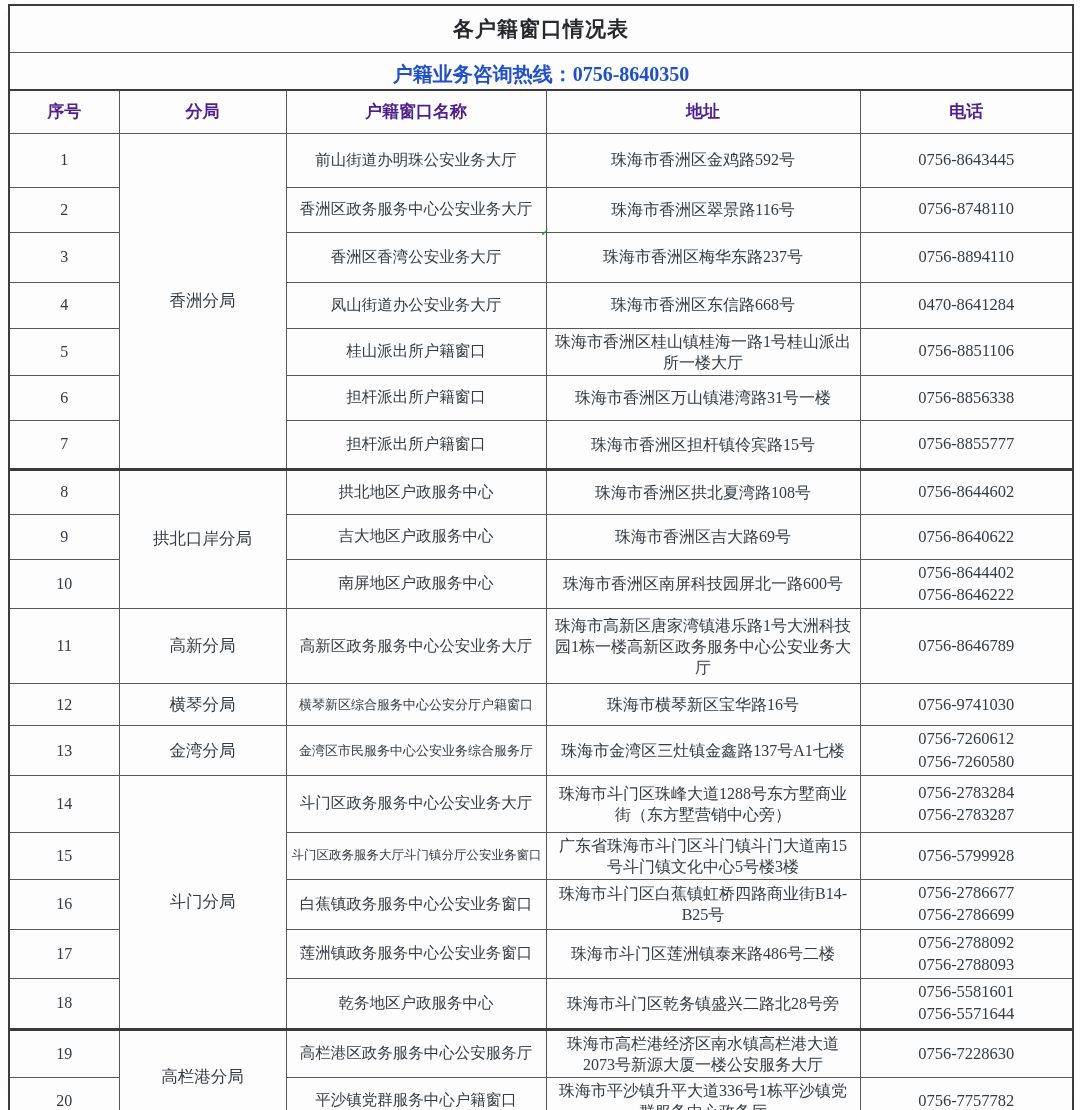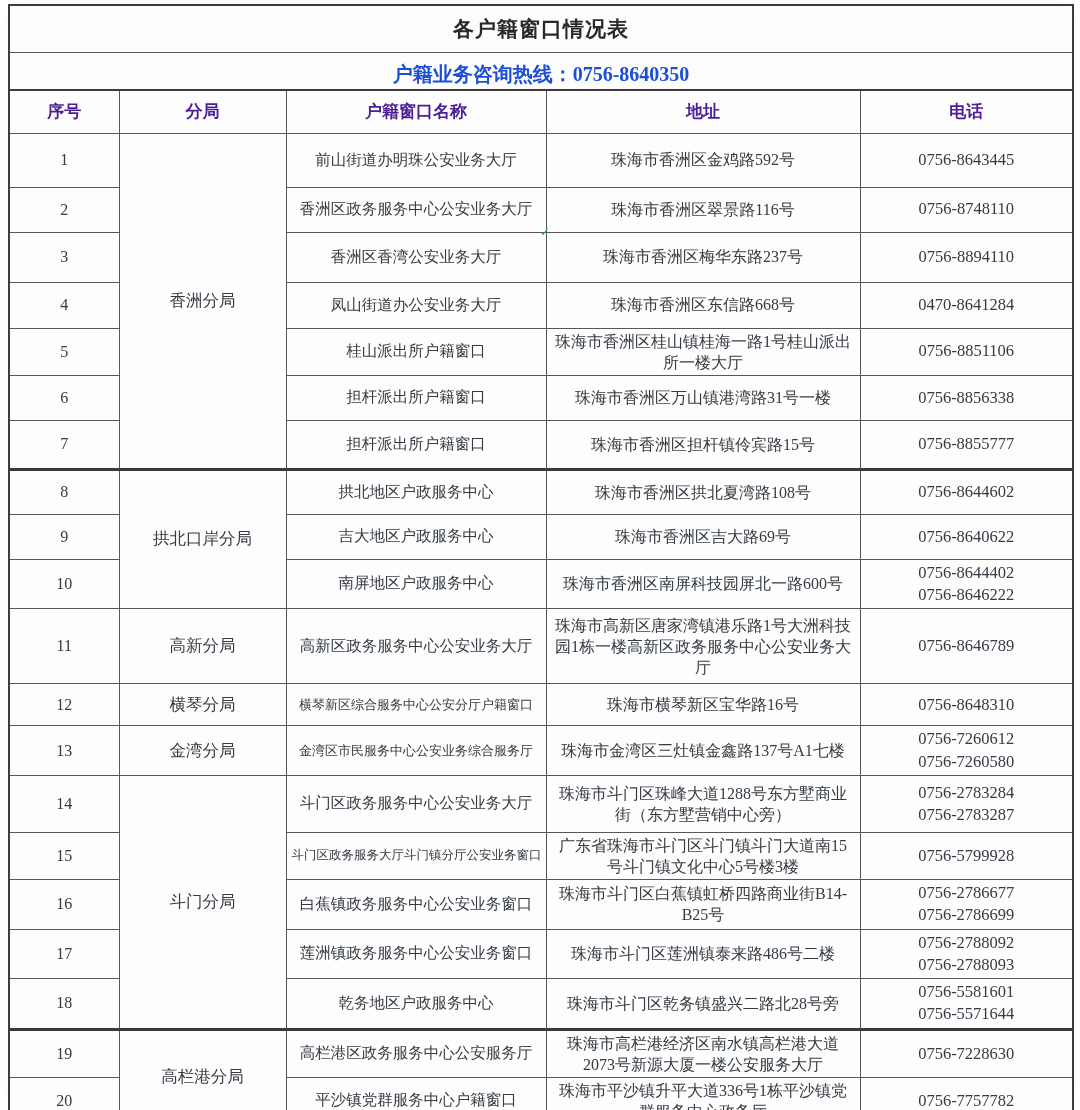--- a/index.html
+++ b/index.html
@@ -153,21 +153,21 @@
       <td class="c-name">高新区政务服务中心公安业务大厅</td>
       <td class="c-addr">珠海市高新区唐家湾镇港乐路1号大洲科技园1栋一楼高新区政务服务中心公安业务大厅</td>
       <td class="c-phone">0756-8646789</td>
     </tr>
 
     <tr class="h42">
       <td class="c-no">12</td>
       <td class="c-division">横琴分局</td>
       <td class="c-name fit-sm">横琴新区综合服务中心公安分厅户籍窗口</td>
       <td class="c-addr">珠海市横琴新区宝华路16号</td>
-      <td class="c-phone">0756-8648310</td>
+      <td class="c-phone">0756-9741030</td>
     </tr>
 
     <tr class="h48">
       <td class="c-no">13</td>
       <td class="c-division">金湾分局</td>
       <td class="c-name fit-sm">金湾区市民服务中心公安业务综合服务厅</td>
       <td class="c-addr">珠海市金湾区三灶镇金鑫路137号A1七楼</td>
       <td class="c-phone">0756-7260612
 0756-7260580</td>
     </tr>

